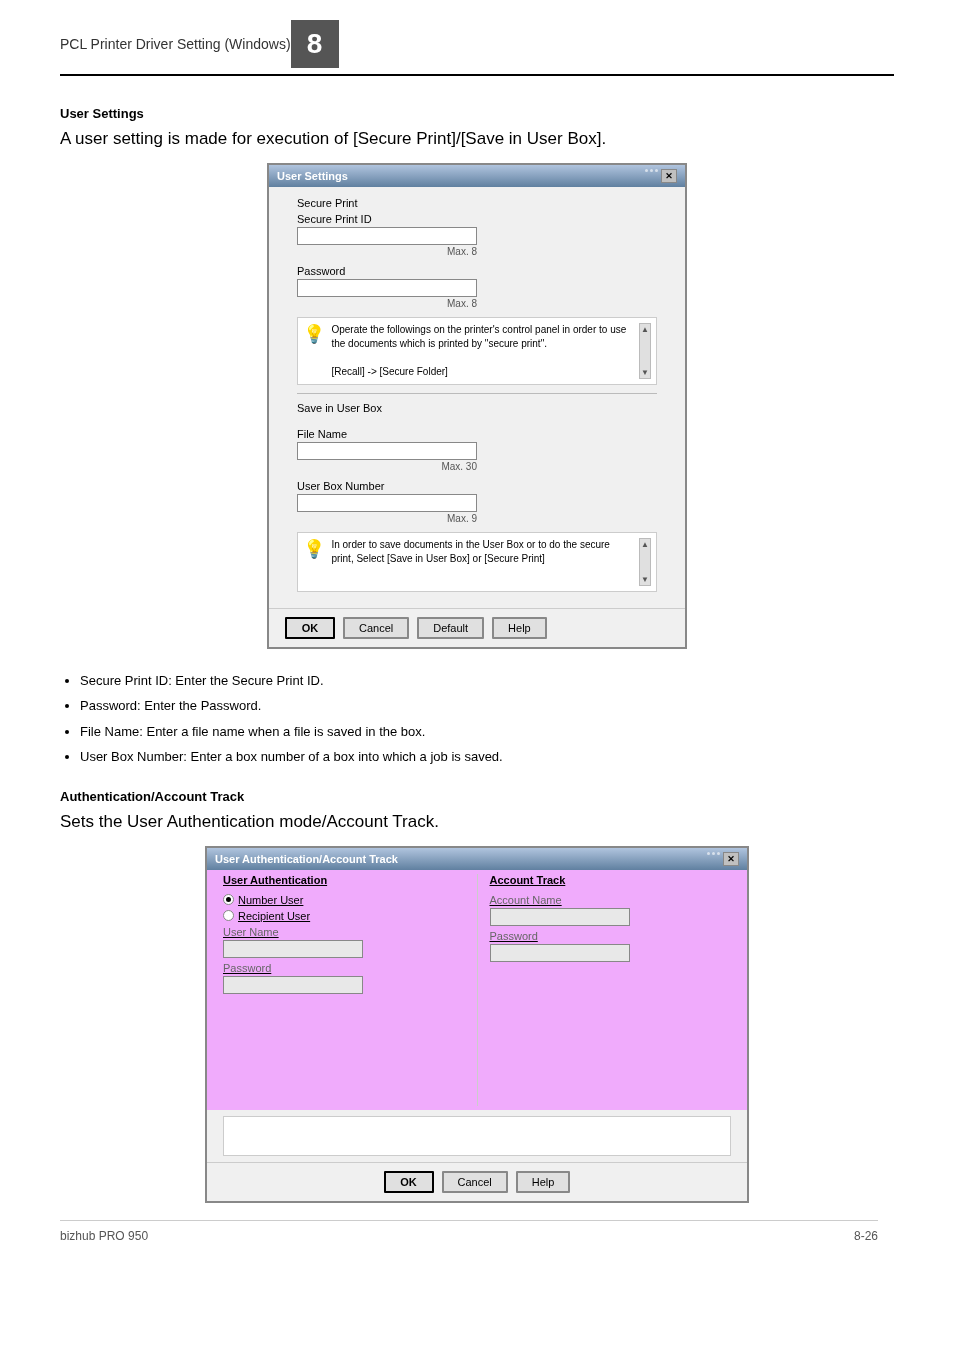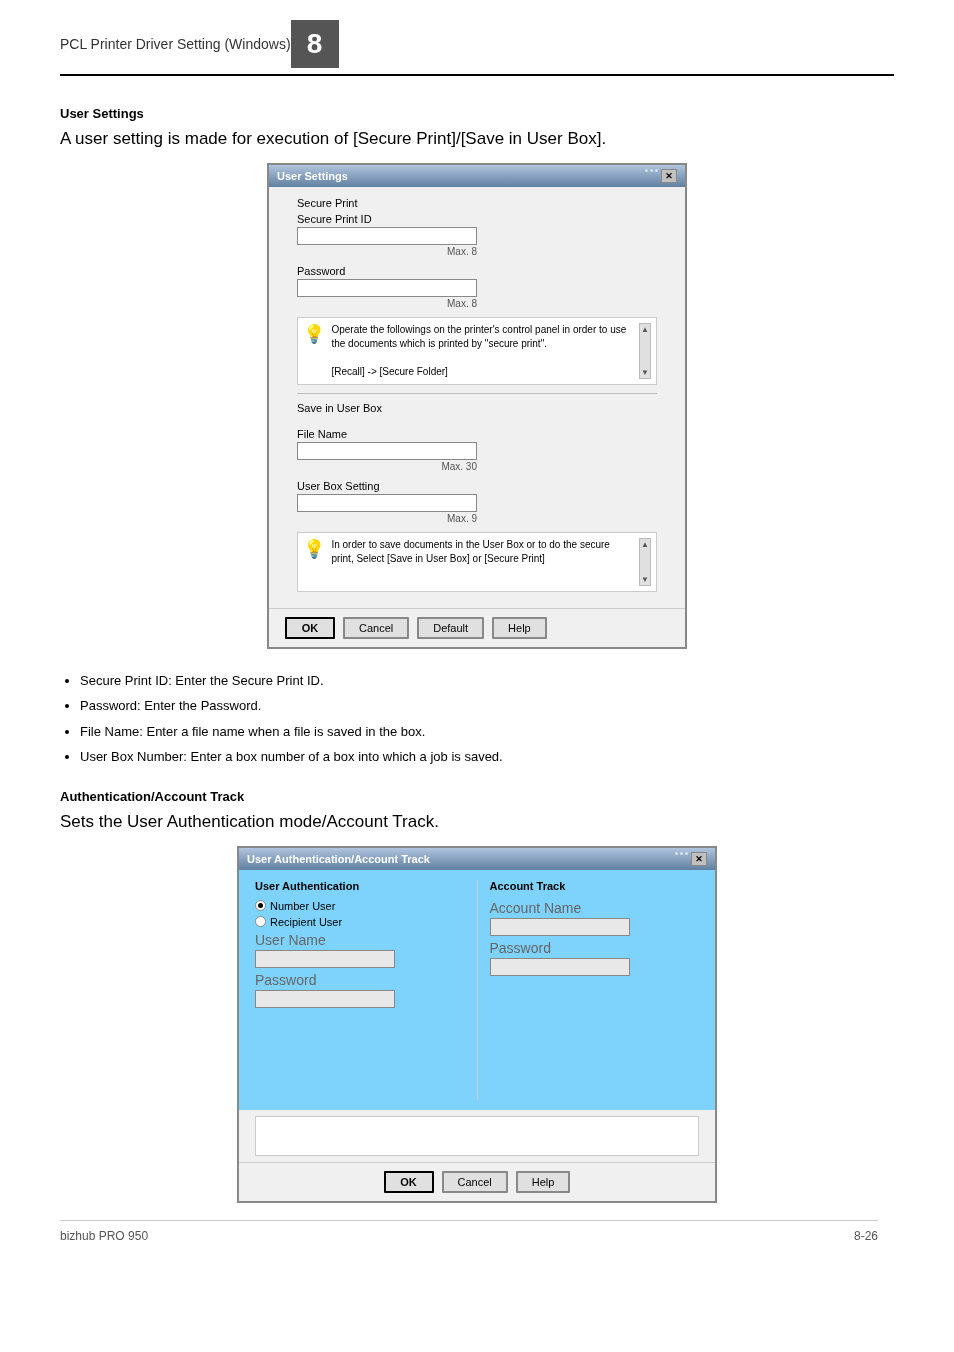--- a/index.html
+++ b/index.html
@@ -212,23 +212,24 @@
     .bullet-list li {
       list-style: disc;
       font-size: 13px;
       margin-bottom: 2px;
     }
 
     
     .auth-dialog-body {
       display: flex;
       gap: 0;
-      padding: 10px 16px;
-      background: #7dd3fc;
+      padding: 4px 16px;
+      background: #f0abfc;
       min-height: 240px;
+      text-decoration: underline;
     }
     .auth-col {
       flex: 1;
       border-right: 1px solid #ccc;
       padding-right: 12px;
       margin-right: 12px;
     }
     .auth-col:last-child {
       border-right: none;
       padding-right: 0;
@@ -258,21 +259,21 @@
       flex-shrink: 0;
     }
     .radio-circle.selected::after {
       content: '';
       width: 5px;
       height: 5px;
       border-radius: 50%;
       background: #000;
     }
     .auth-field-label {
-      font-size: 14px;
+      font-size: 11px;
       color: #666;
       margin-bottom: 2px;
       margin-top: 4px;
     }
     .auth-field-input {
       width: 140px;
       height: 18px;
       border: 1px solid #888;
       background: #fff;
       font-size: 11px;
@@ -362,21 +363,21 @@
         <hr class="section-divider">
 
         <div class="field-group">
           <div class="field-label">Save in User Box</div>
           <div class="field-label" style="margin-top:14px;">File Name</div>
           <input class="field-input" type="text" value="" style="">
           <div class="field-maxlabel">Max. 30</div>
         </div>
 
         <div class="field-group">
-          <div class="field-label">User Box Setting</div>
+          <div class="field-label">User Box Number</div>
           <input class="field-input" type="text" value="" style="">
           <div class="field-maxlabel">Max. 9</div>
         </div>
 
         <div class="info-box">
           <span class="info-icon">💡</span>
           <div class="info-text">In order to save documents in the User Box or to do the secure print, Select [Save in User Box] or [Secure Print]</div>
           <div class="info-scrollbar">
             <span class="info-scroll-arrow">▲</span>
             <span class="info-scroll-arrow">▼</span>
@@ -397,21 +398,21 @@
     <li><span>Secure Print ID: Enter the Secure Print ID.</span></li>
     <li><span>Password: Enter the Password.</span></li>
     <li><span>File Name: Enter a file name when a file is saved in the box.</span></li>
     <li><span>User Box Number: Enter a box number of a box into which a job is saved.</span></li>
   </ul>
 
   <div>
     <div class="section-heading">Authentication/Account Track</div>
     <div class="section-description">Sets the User Authentication mode/Account Track.</div>
 
-    <div class="dialog-window" style="width:480px;">
+    <div class="dialog-window" style="width:544px;">
       <div class="dialog-titlebar">
         <span>User Authentication/Account Track</span>
         <div class="dialog-titlebar-controls">
           <div class="titlebar-dots">
             <div class="titlebar-dot"></div>
             <div class="titlebar-dot"></div>
             <div class="titlebar-dot"></div>
           </div>
           <div class="dialog-close-btn">✕</div>
         </div>

